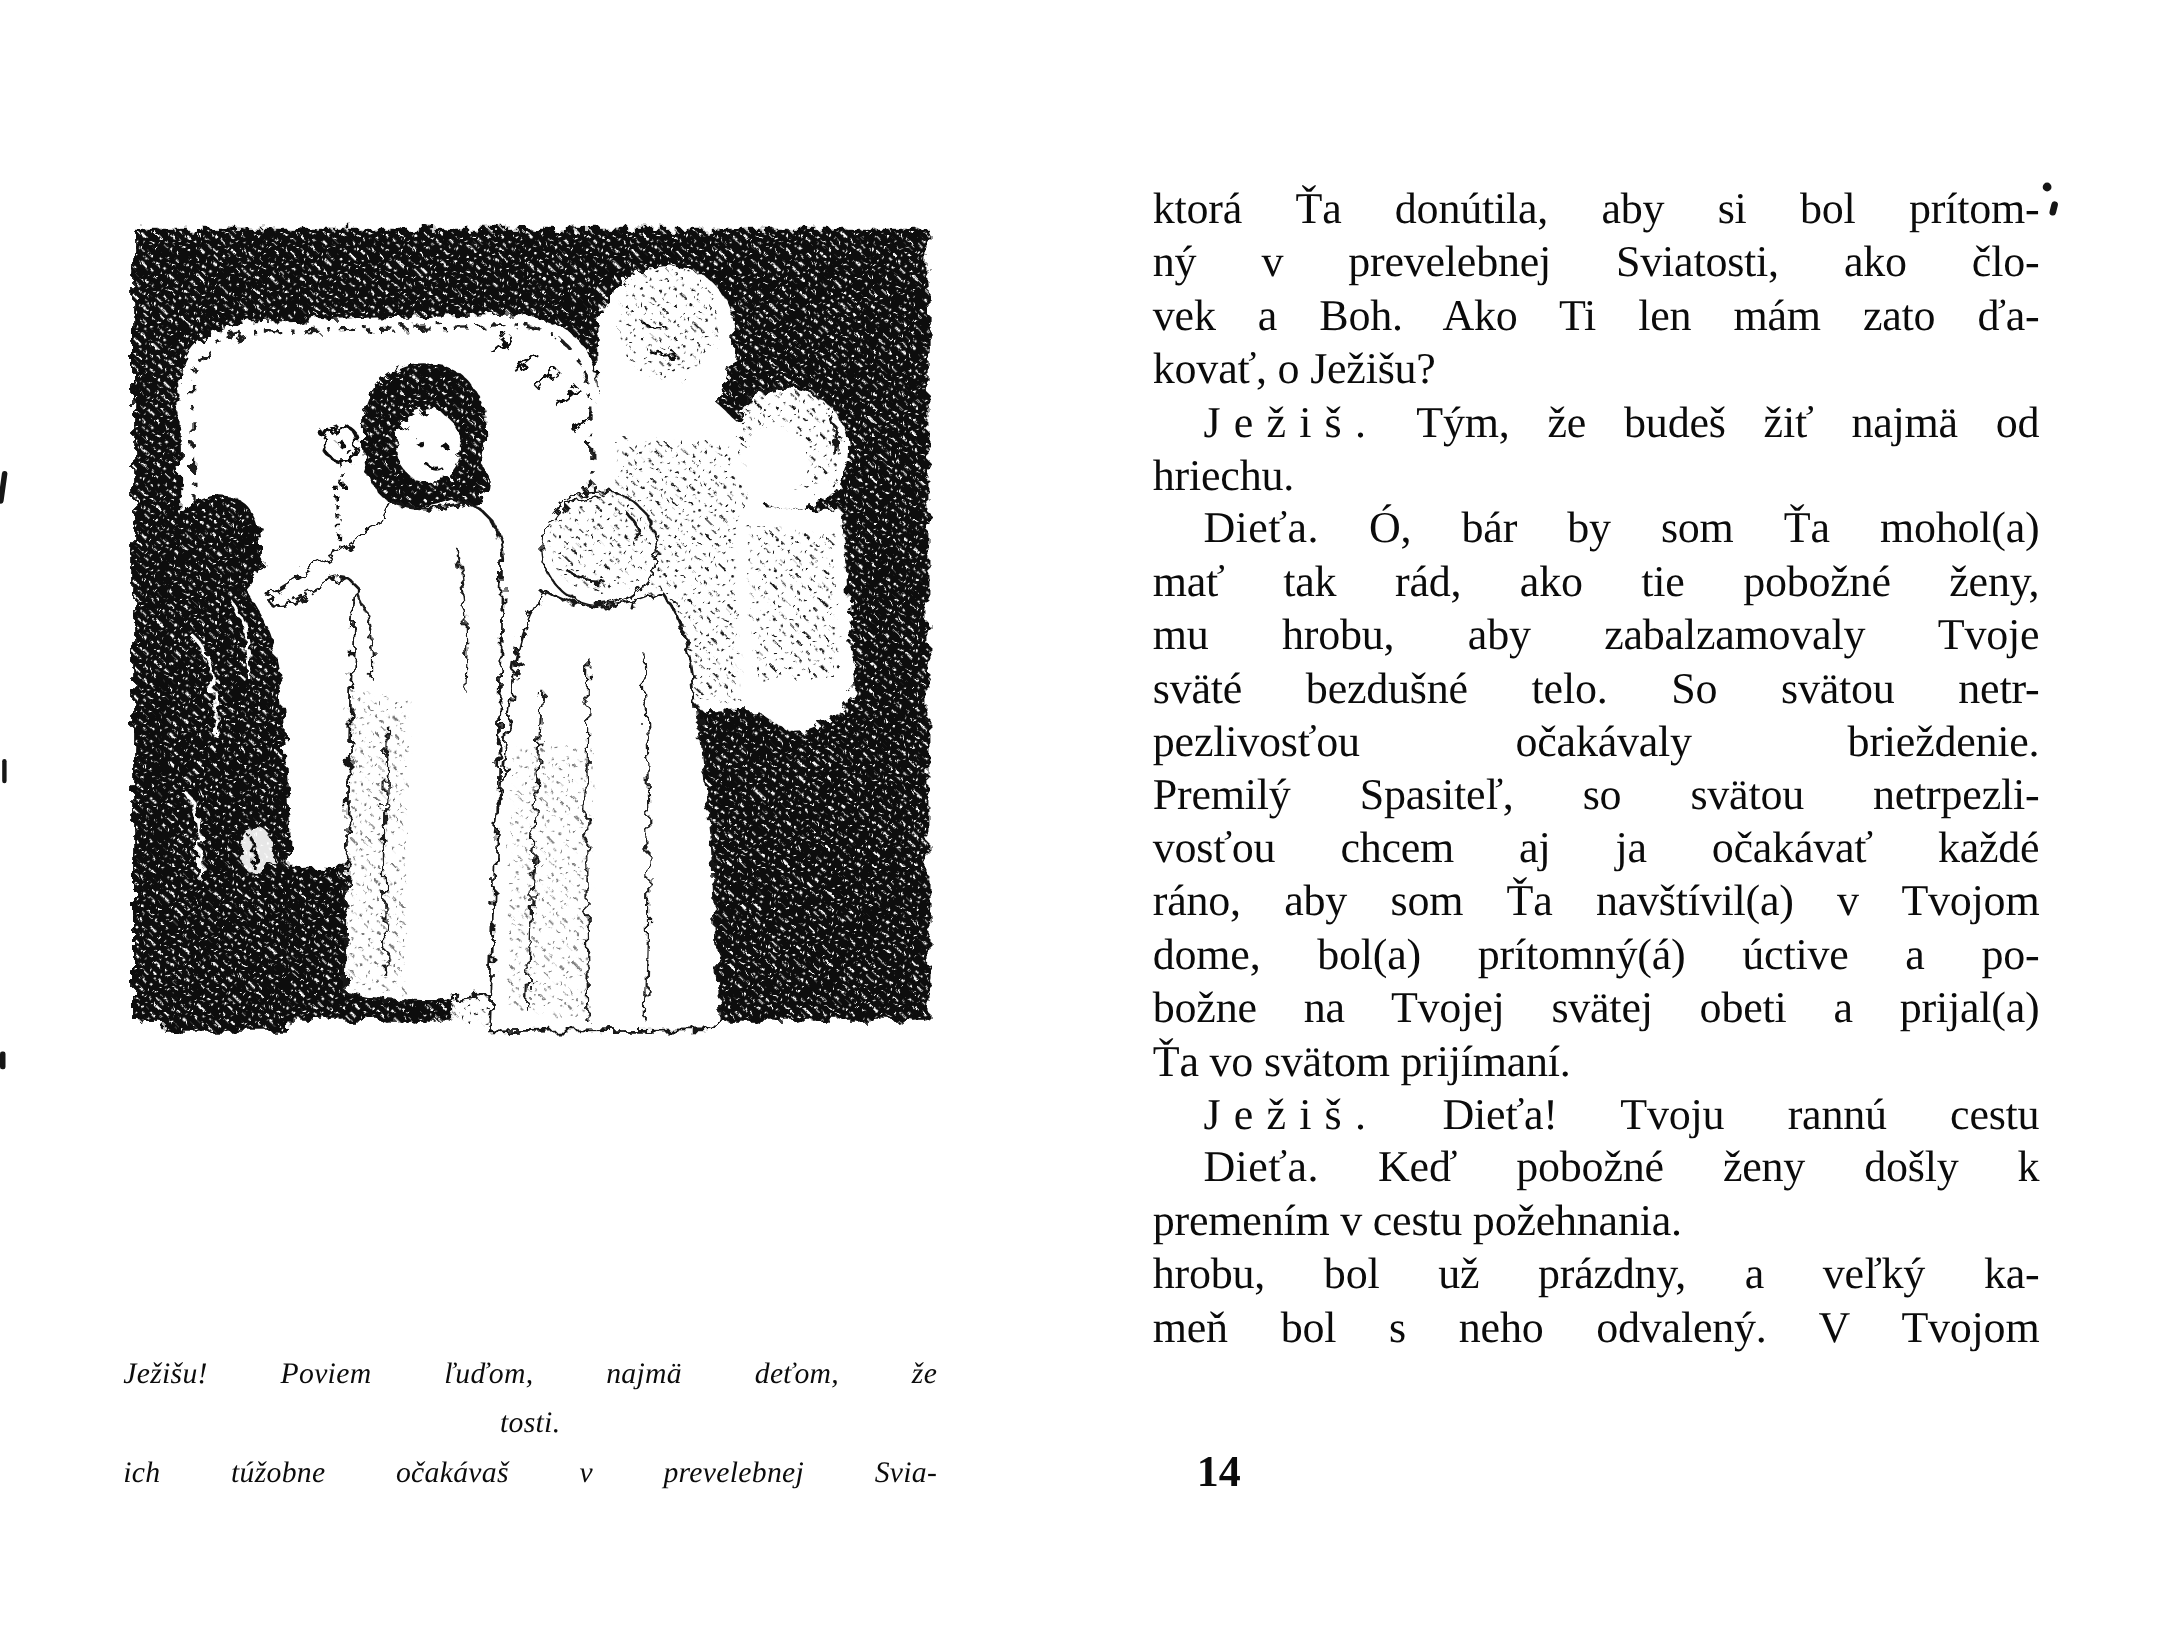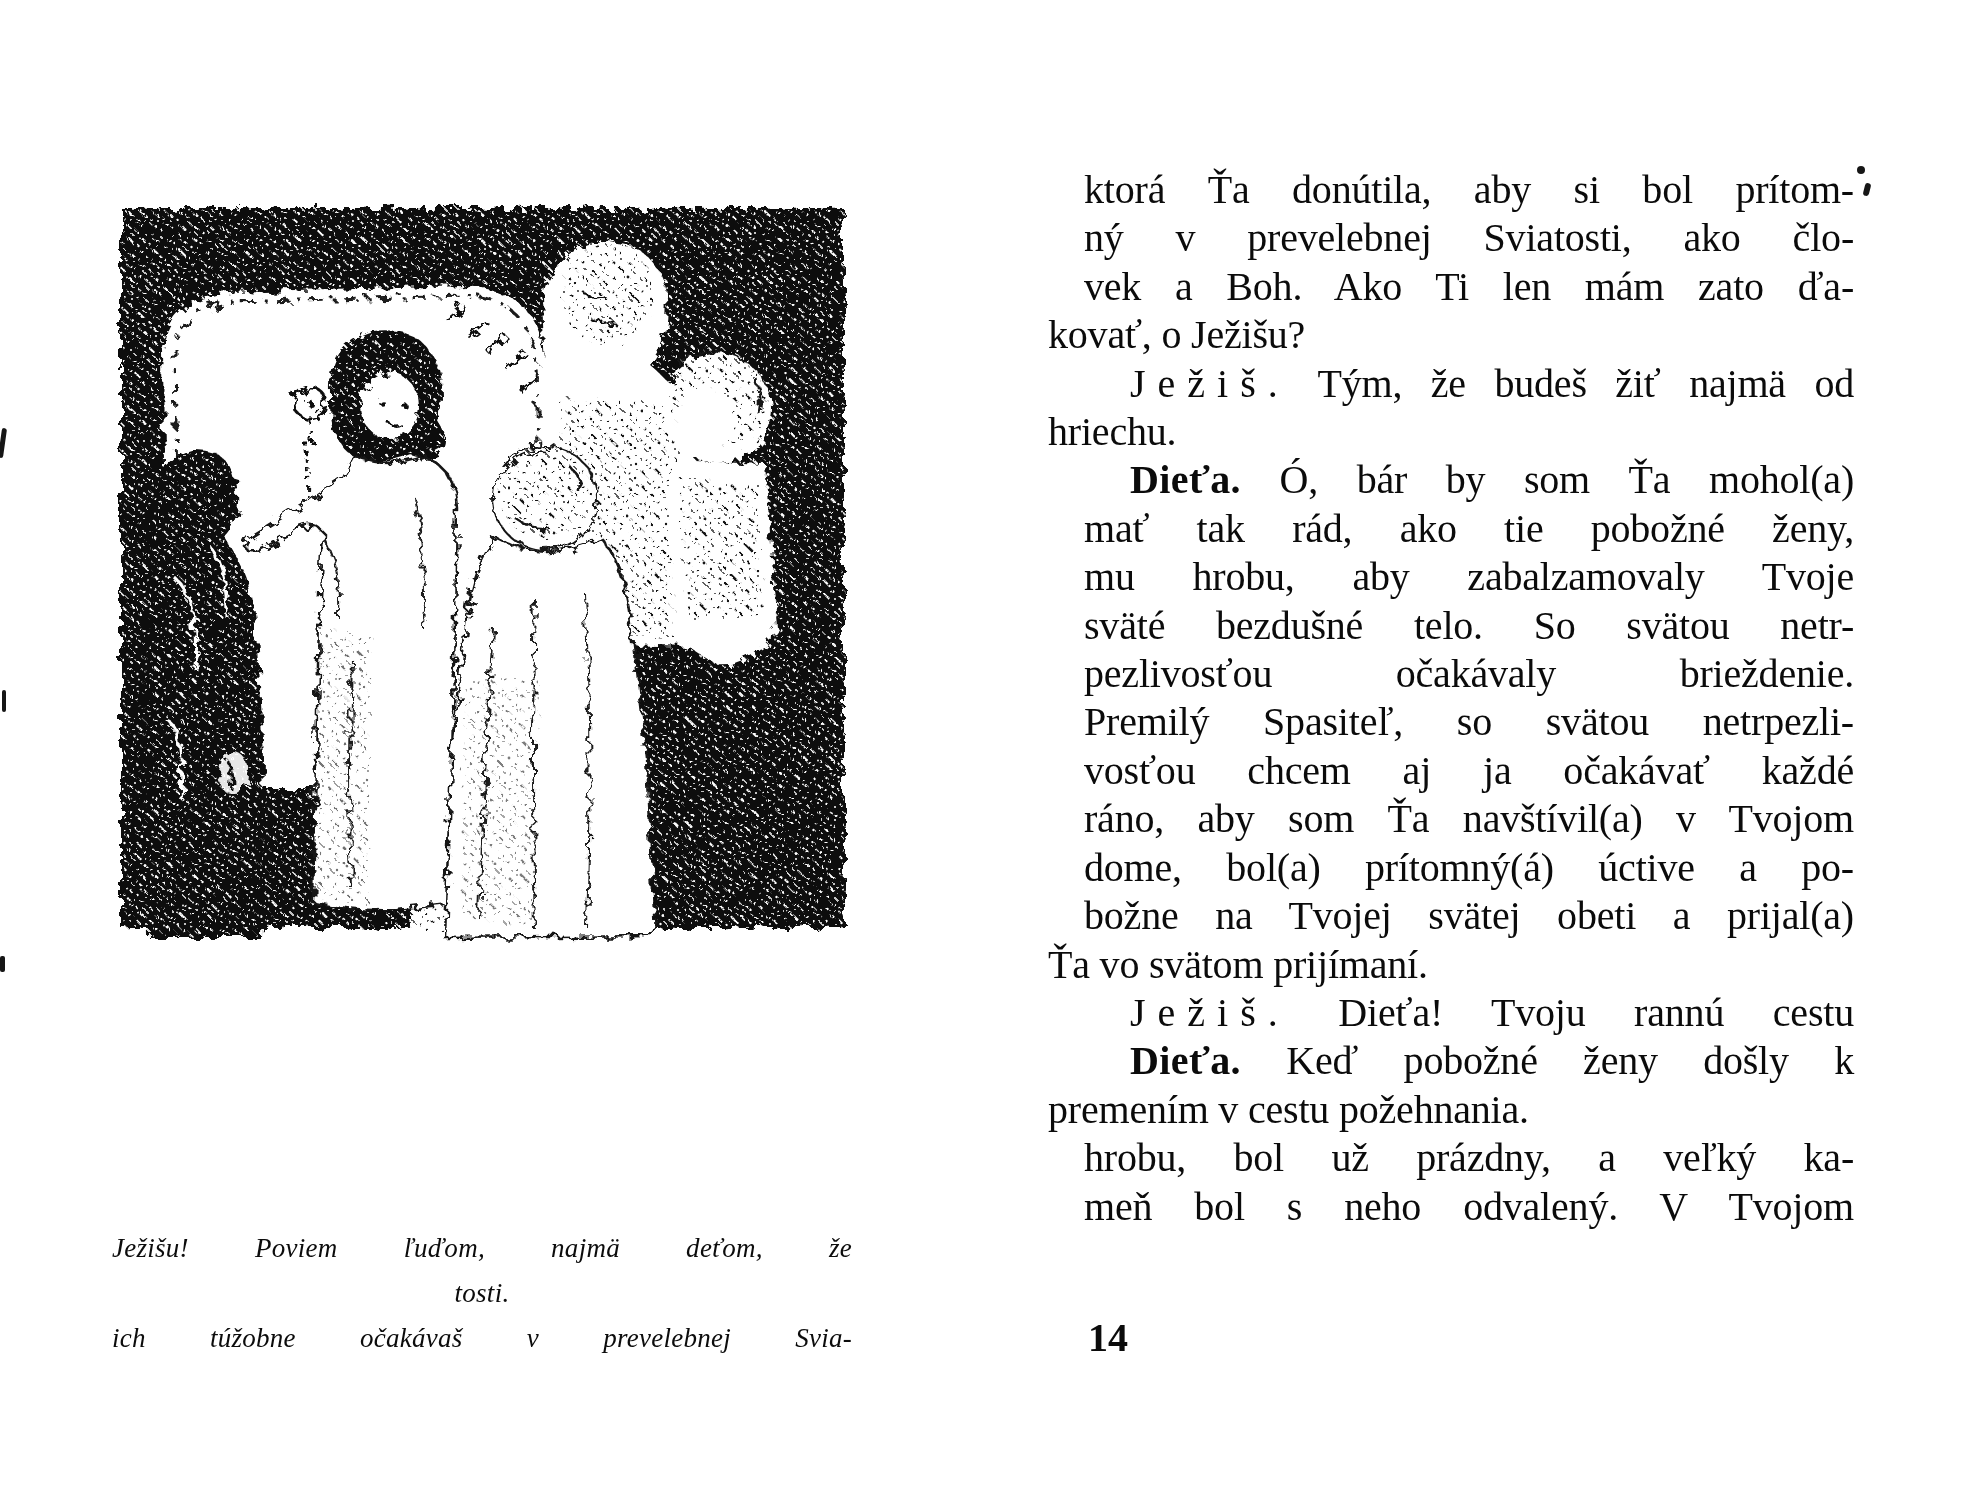--- a/index.html
+++ b/index.html
@@ -21,25 +21,25 @@
   .cap-line.just{text-align:justify;text-align-last:justify;}
   .cap-line.center{text-align:center;text-align-last:center;}
 
   
   .right-text{
     position:absolute;left:1048px;top:166px;width:806px;
     font-size:40px;line-height:48.4px;color:#0b0b0b;
     letter-spacing:-0.005em;
   }
   .tline{white-space:normal;}
-  .tline.just{text-align:justify;text-align-last:justify;margin-left:36px;}
+  .tline.just{text-align:justify;text-align-last:justify;}
   .tline.noj{text-align:center;text-align-last:left;}
   .tline.ind{text-indent:46px;}
   .tline .sp{letter-spacing:0.30em;}
-  .tline .b{font-weight:bold;letter-spacing:0.01em;}
+  .tline .b{font-weight:normal;letter-spacing:0.01em;}
   .page-num{
     position:absolute;left:1088px;top:1314px;
     font-size:40px;font-weight:bold;color:#0b0b0b;
   }
 
   
   .a{position:absolute;background:#161616;display:block;}
   .a1{left:0;top:428px;width:5px;height:30px;border-radius:3px;transform:rotate(8deg);}
   .a2{left:2px;top:690px;width:4px;height:22px;border-radius:2px;}
   .a3{left:0;top:956px;width:5px;height:16px;border-radius:2px;}

